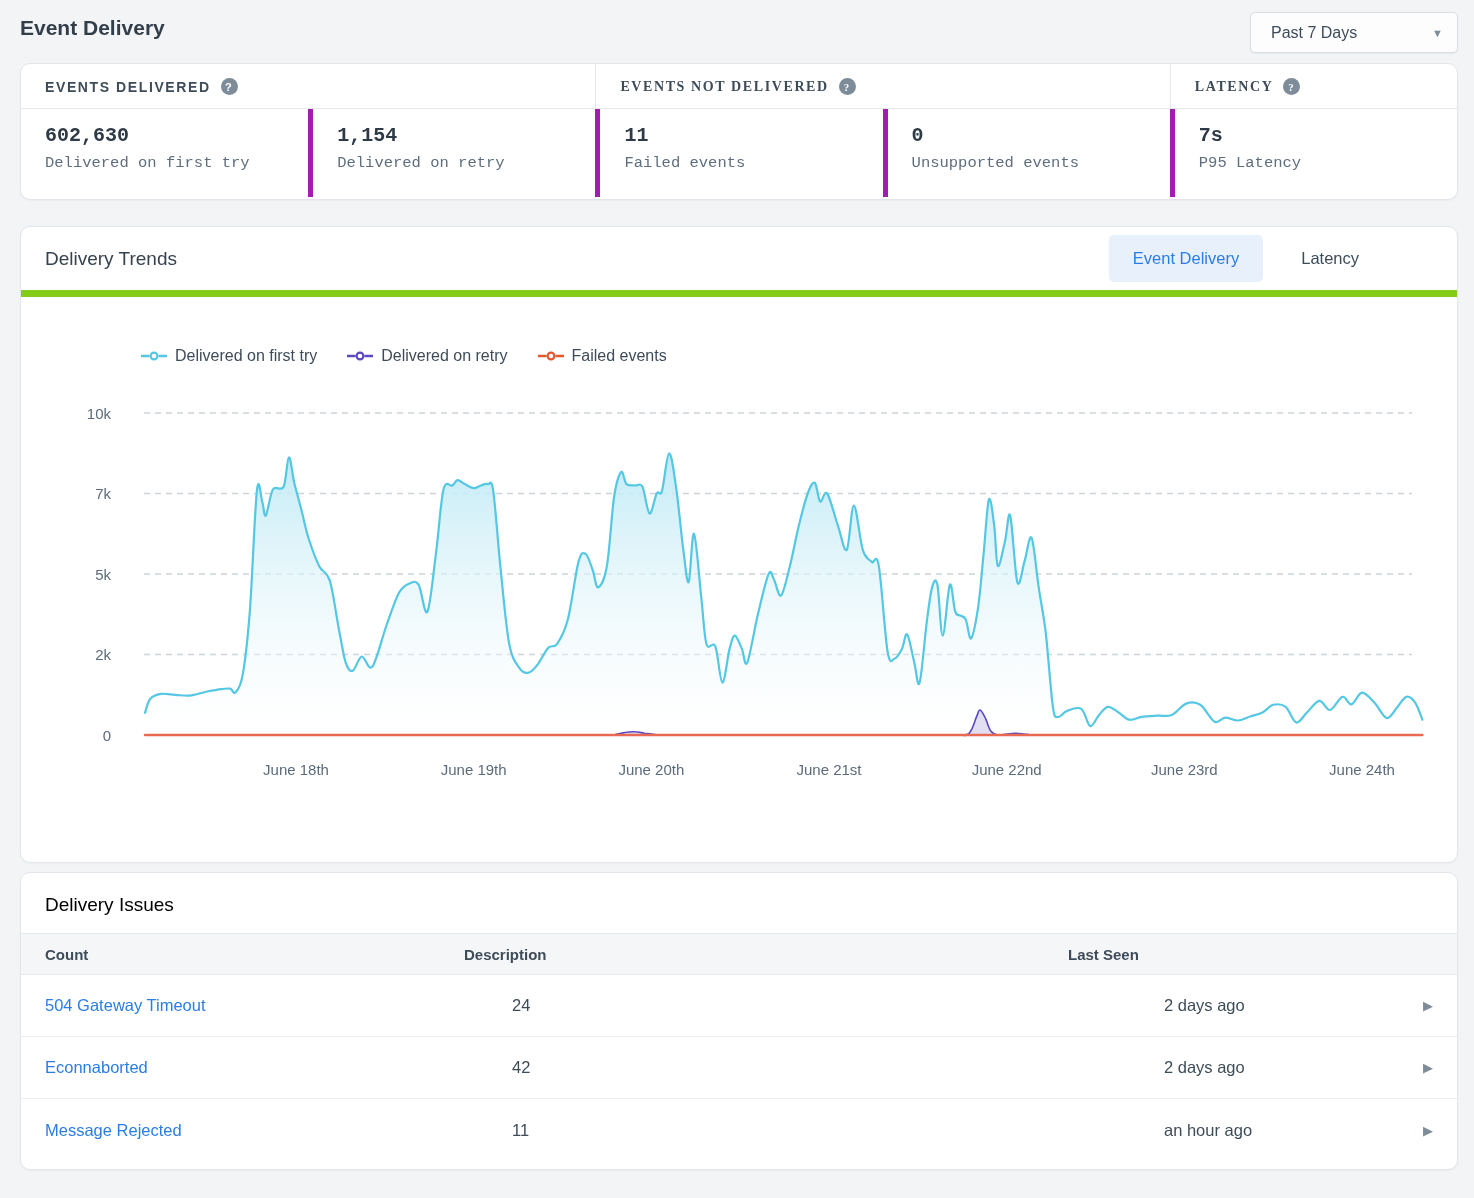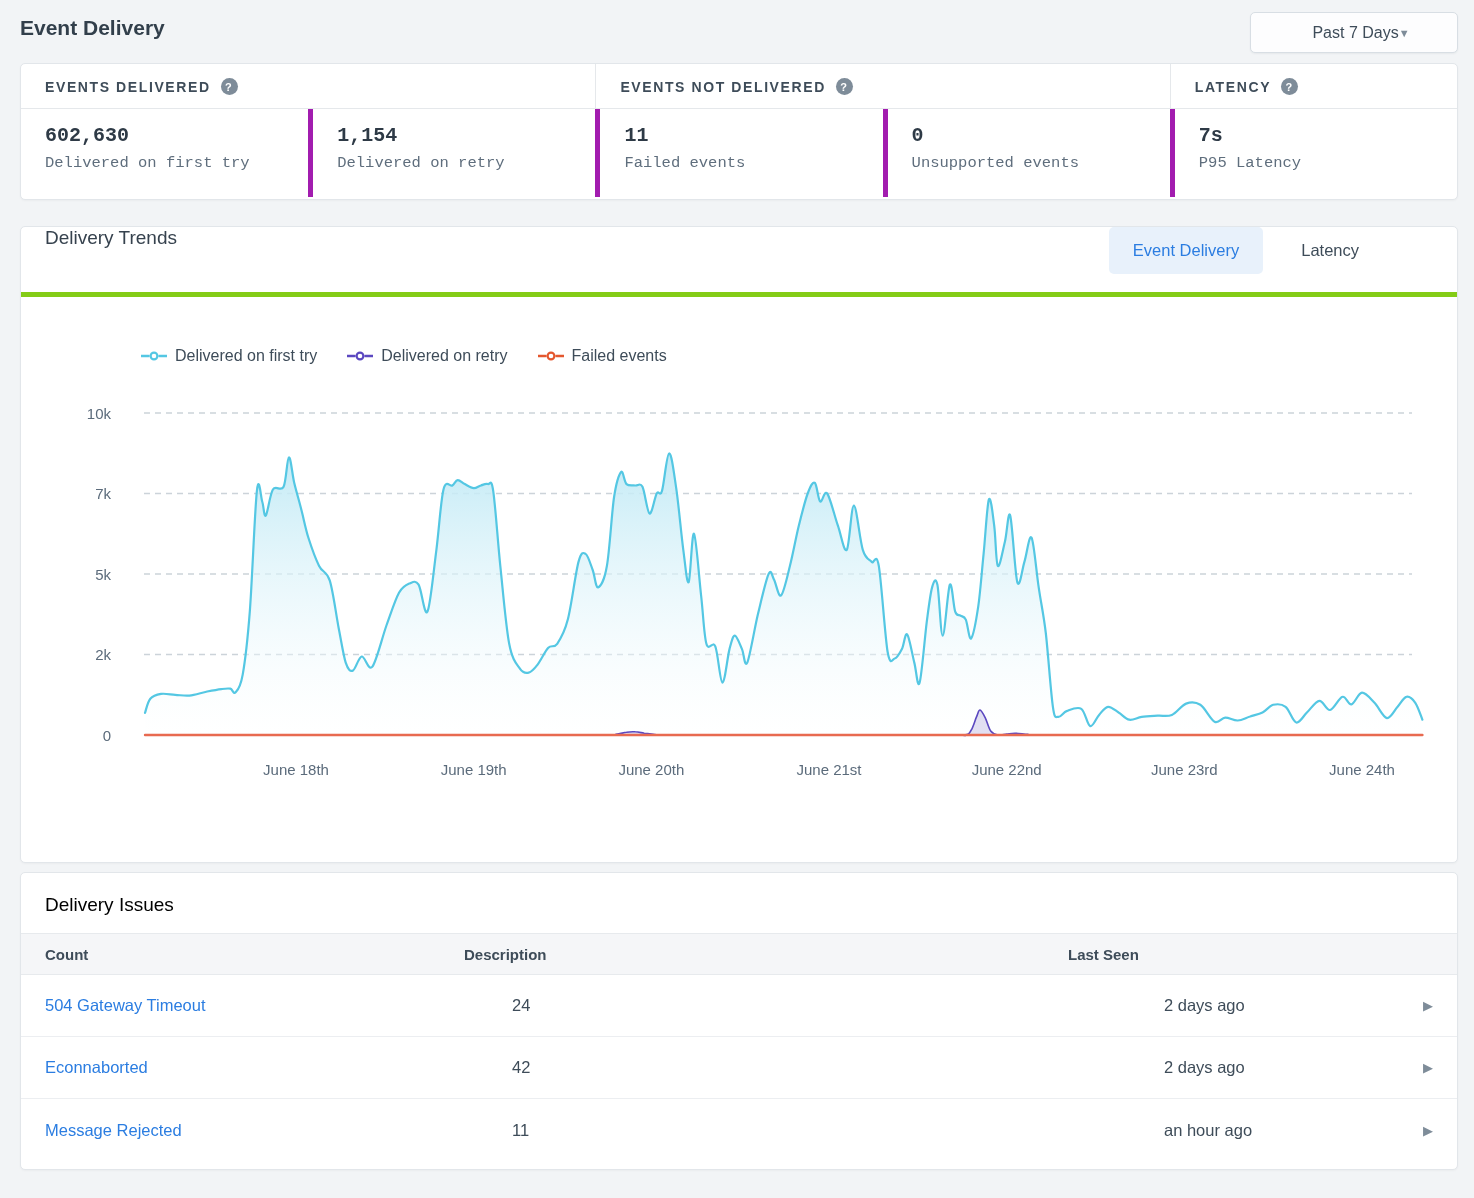--- a/index.html
+++ b/index.html
@@ -3,46 +3,46 @@
 <meta charset="utf-8">
 <style>
   * { box-sizing: border-box; margin: 0; padding: 0; }
   html,body { background:#f0f3f5; }
   body { font-family:"Liberation Sans", sans-serif; color:#3e4c59; }
   .page { position:relative; width:1474px; height:1198px; background:#f2f4f6; overflow:hidden; }
 
   
   .topbar { display:flex; justify-content:space-between; align-items:flex-start; padding:12px 16px 0 20px; height:63px; }
   .page-title { font-size:21px; font-weight:700; color:#323f4b; padding-top:4px; }
-  .range-select { display:flex; align-items:center; justify-content:center; width:208px; height:41px;
-    background:#fdfdfe; border:1px solid #d8dee4; border-radius:5px; padding:0 14px 0 28px;
+  .range-select { display:flex; align-items:center; justify-content:space-between; width:208px; height:41px;
+    background:#fdfdfe; border:1px solid #d8dee4; border-radius:5px; padding:0 14px 0 20px;
     font-size:16px; color:#3e4c59; box-shadow:0 1px 2px rgba(40,50,60,.06); cursor:pointer; }
   .caret { font-size:11px; color:#7e8c99; }
 
   
-  .card { background:#ffffff; border:1px solid #e2e6ea; border-radius:5px; margin:0 16px 0 20px;
+  .card { background:#ffffff; border:1px solid #e2e6ea; border-radius:10px; margin:0 16px 0 20px;
           box-shadow:0 1px 2px rgba(40,50,60,.04); }
 
   
   .stats-card { height:137px; overflow:hidden; }
   .stats-head { display:grid; grid-template-columns:2fr 2fr 1fr; border-bottom:1px solid #e5e8eb; }
   .stats-head > div { display:flex; align-items:center; gap:10px; padding:14px 24px 13px;
      font-size:14px; font-weight:700; letter-spacing:1.6px; color:#3e4c59; }
-  .stats-head > div + div { border-left:1px solid #e5e8eb; }
+  .stats-head > div + div { border-left:1px solid #e5e8eb;font-family:Liberation Serif, serif; }
   .help-badge { display:inline-flex; align-items:center; justify-content:center; width:17px; height:17px;
      border-radius:50%; background:#7e8c99; color:#fff; font-size:11px; font-weight:700; cursor:pointer; flex:0 0 auto; }
   .stats-values { display:grid; grid-template-columns:repeat(5,1fr); height:88px;font-family:Liberation Mono, monospace; }
   .stats-values > div { padding:15px 24px; }
   .stats-values > div + div { border-left:5px solid #a21caf; }
   .stat-value { font-size:20px; font-weight:700; color:#2e3a46; margin-bottom:7px; }
   .stat-label { font-size:15.5px; color:#5f6e7d; }
 
   
   .trends-card { margin-top:26px; height:637px; }
-  .trends-header { display:flex; align-items:flex-start; height:70px; padding:0 22px 0 24px; border-bottom:5px solid #84cc16; }
+  .trends-header { display:flex; align-items:center; height:70px; padding:0 22px 0 24px; border-bottom:7px solid #84cc16; }
   .trends-title { flex:1; font-size:19px; font-weight:500; color:#36424e; }
   .tab { padding:14px 24px; font-size:16.5px; color:#3e4c59; border-radius:5px; cursor:pointer; }
   .tab.active { background:#e8f1fb; color:#2b7de1; }
   .tab + .tab { margin-left:14px; margin-right:52px; }
   .legend { display:flex; align-items:center; gap:30px; margin:50px 0 0 120px; }
   .legend-item { display:flex; align-items:center; gap:8px; font-size:16px; color:#3e4c59; cursor:pointer; }
   .chart-wrap { margin-top:18px; }
   .chart-wrap svg { display:block; }
   svg text { font-family:"Liberation Sans", sans-serif; fill:#5b6b7b; font-size:15px; }
 

